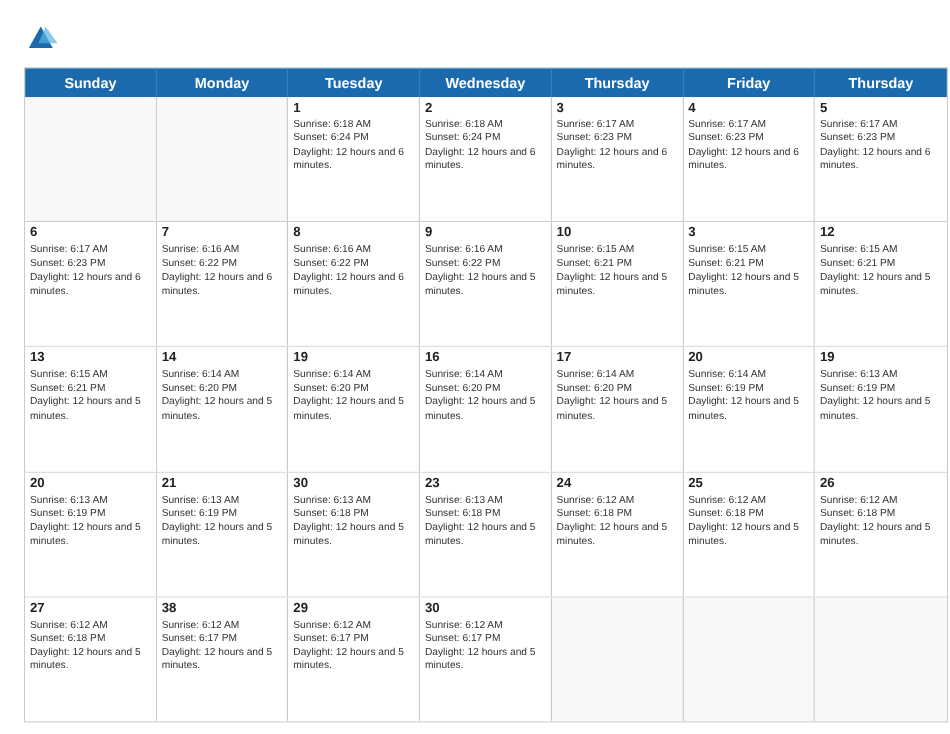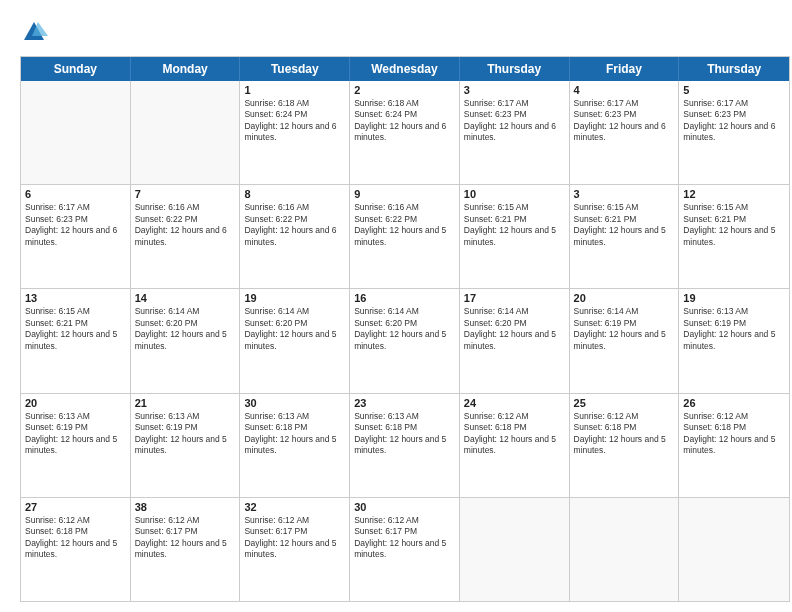--- a/index.html
+++ b/index.html
@@ -319,21 +319,21 @@
 Sunset: 6:18 PM
 Daylight: 12 hours and 5 minutes.</div>
           </div>
           <div class="cal-cell">
             <div class="day-num">38</div>
             <div class="cell-text" style="white-space: pre-line;">Sunrise: 6:12 AM
 Sunset: 6:17 PM
 Daylight: 12 hours and 5 minutes.</div>
           </div>
           <div class="cal-cell">
-            <div class="day-num">32</div>
+            <div class="day-num">29</div>
             <div class="cell-text" style="white-space: pre-line;">Sunrise: 6:12 AM
 Sunset: 6:17 PM
 Daylight: 12 hours and 5 minutes.</div>
           </div>
           <div class="cal-cell">
             <div class="day-num">30</div>
             <div class="cell-text" style="white-space: pre-line;">Sunrise: 6:12 AM
 Sunset: 6:17 PM
 Daylight: 12 hours and 5 minutes.</div>
           </div>

